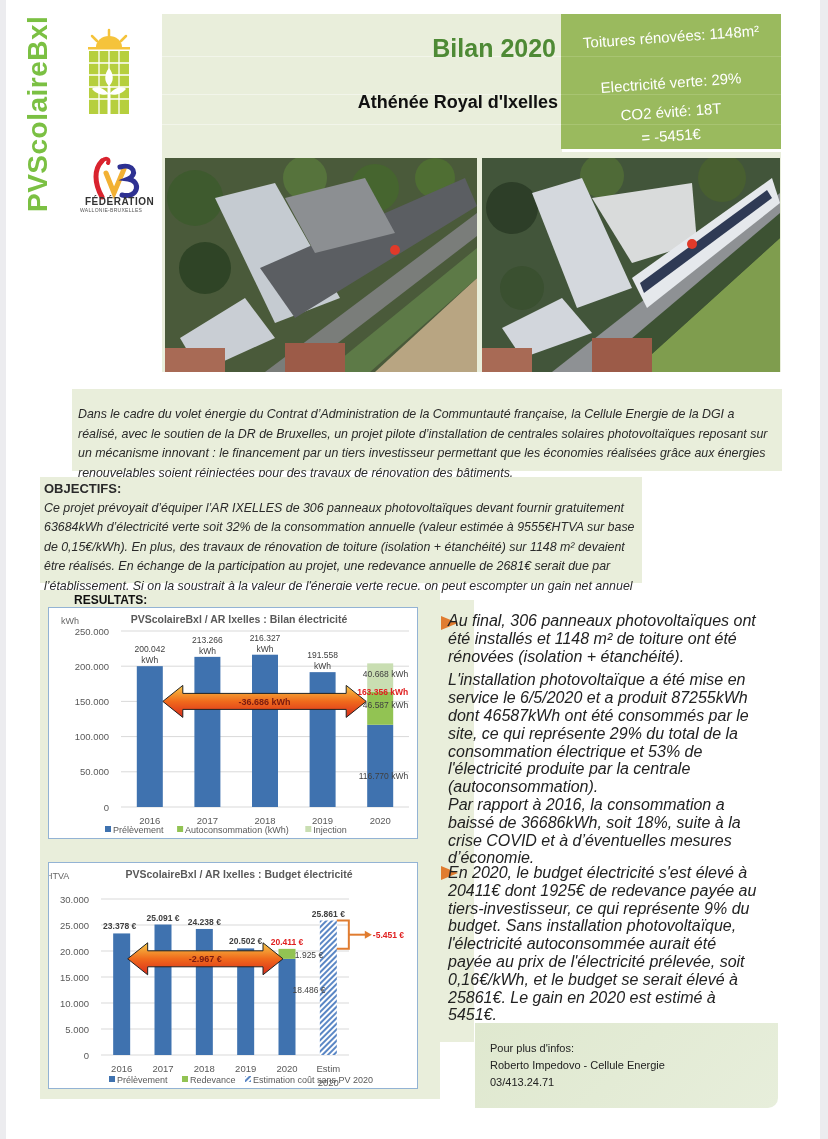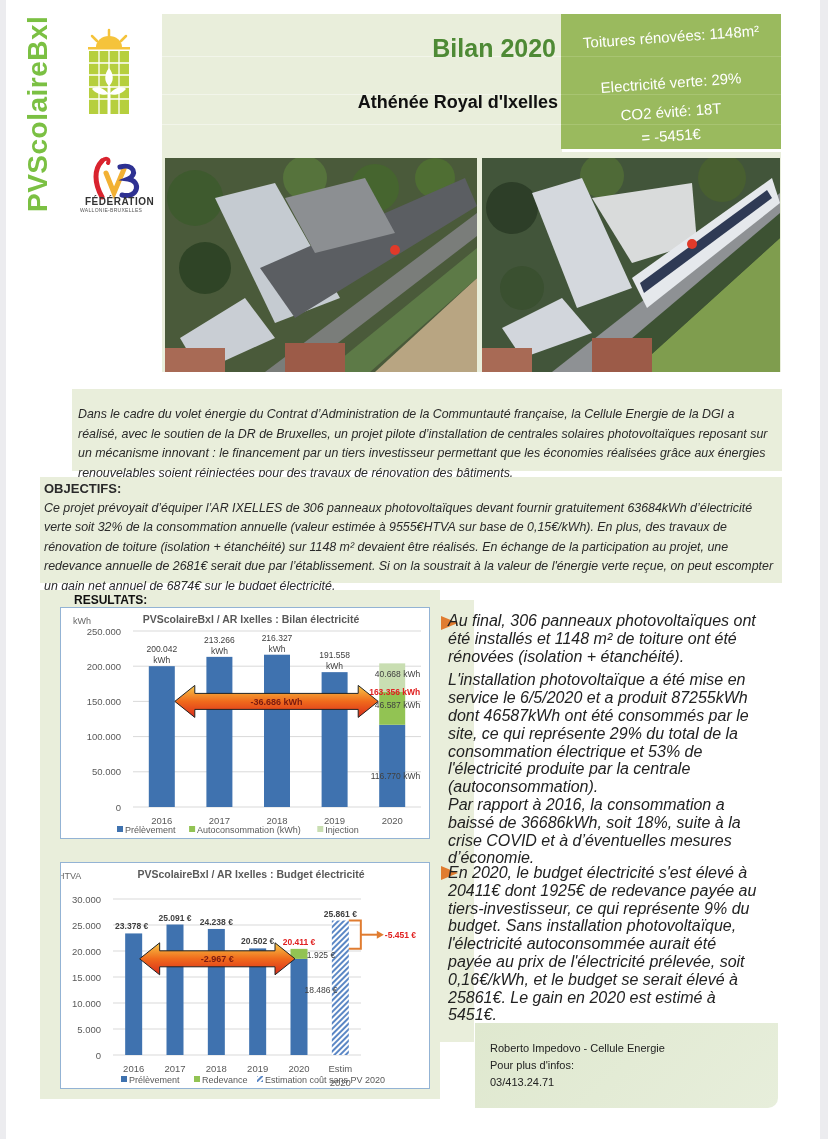--- a/index.html
+++ b/index.html
@@ -35,28 +35,28 @@
 
   
   .photo-band { position: absolute; left: 162px; top: 152px; width: 619px; height: 220px; background: #e9eedb; }
   .photo { position: absolute; top: 6px; height: 214px; overflow: hidden; }
   .photo.before { left: 3px; width: 312px; }
   .photo.after { left: 320px; width: 298px; }
   .photo svg { width: 100%; height: 100%; display: block; }
 
   
   .intro { position: absolute; left: 72px; top: 389px; width: 710px; height: 82px; background: #e9eedb; padding: 16px 6px; font-size: 12.4px; font-style: italic; line-height: 19.5px; color: #2a2a2a; }
-  .objectifs { position: absolute; left: 40px; top: 477px; width: 742px; height: 106px; background: #e9eedb; padding: 2px 4px; font-size: 12.4px; line-height: 19.5px; color: #2a2a2a; }
+  .objectifs { position: absolute; left: 40px; top: 477px; width: 602px; height: 106px; background: #e9eedb; padding: 2px 4px; font-size: 12.4px; line-height: 19.5px; color: #2a2a2a; }
   .objectifs .h { font-weight: bold; font-style: normal; font-size: 13px; }
   .objectifs .t { font-style: italic; }
 
   
   .results-band { position: absolute; left: 40px; top: 590px; width: 400px; height: 509px; background: #e9eedb; text-decoration: underline; }
   .results-title { position: absolute; left: 34px; top: 3px; font-size: 12px; font-weight: bold; color: #111; }
-  .chart-box { position: absolute; left: 20px; width: 370px; background: #fff; border: 1.5px solid #93b3d4; }
+  .chart-box { position: absolute; left: 8px; width: 370px; background: #fff; border: 1.5px solid #93b3d4; }
   .chart-box svg { display: block; }
   .chart-energy { top: 17px; height: 232px; }
   .chart-budget { top: 272px; height: 227px; }
 
   
   .right-panel { position: absolute; left: 440px; top: 600px; width: 34px; height: 442px; background: #e9eedb; }
   .arrow-tri { position: absolute; width: 0; height: 0; border-top: 7px solid transparent; border-bottom: 7px solid transparent; border-left: 17px solid #e07c30; }
   .res-text { position: absolute; left: 448px; width: 310px; font-size: 16px; font-style: italic; line-height: 17.8px; color: #222; }
   .res-text p { margin-bottom: 6px; }
   .contact { position: absolute; left: 475px; top: 1023px; width: 303px; height: 85px; background: linear-gradient(135deg, #dfe8cf 0%, #e7eedb 100%); border-radius: 0 0 10px 0; padding: 17px 15px; font-size: 11px; line-height: 17px; color: #222; }
@@ -305,16 +305,16 @@
 <div class="res-text" style="top:612px">
   <p>Au final, 306 panneaux photovoltaïques ont été installés et 1148 m² de toiture ont été rénovées (isolation + étanchéité).</p>
   <p style="white-space:pre-line">L'installation photovoltaïque a été mise en service le 6/5/2020 et a produit 87255kWh dont 46587kWh ont été consommés par le site, ce qui représente 29% du total de la consommation électrique et 53% de l'électricité produite par la centrale (autoconsommation).
 Par rapport à 2016, la consommation a baissé de 36686kWh, soit 18%, suite à la crise COVID et à d’éventuelles mesures d’économie.</p>
 </div>
 <div class="res-text" style="top:864px">
   <p>En 2020, le budget électricité s'est élevé à 20411€ dont 1925€ de redevance payée au tiers-investisseur, ce qui représente 9% du budget. Sans installation photovoltaïque, l'électricité autoconsommée aurait été payée au prix de l'électricité prélevée, soit 0,16€/kWh, et le budget se serait élevé à 25861€. Le gain en 2020 est estimé à 5451€.</p>
 </div>
 
 <div class="contact">
+  <div>Pour plus d'infos:</div>
   <div>Roberto Impedovo - Cellule Energie</div>
-  <div>Pour plus d'infos:</div>
   <div>03/413.24.71</div>
 </div>
 
 </body></html>

